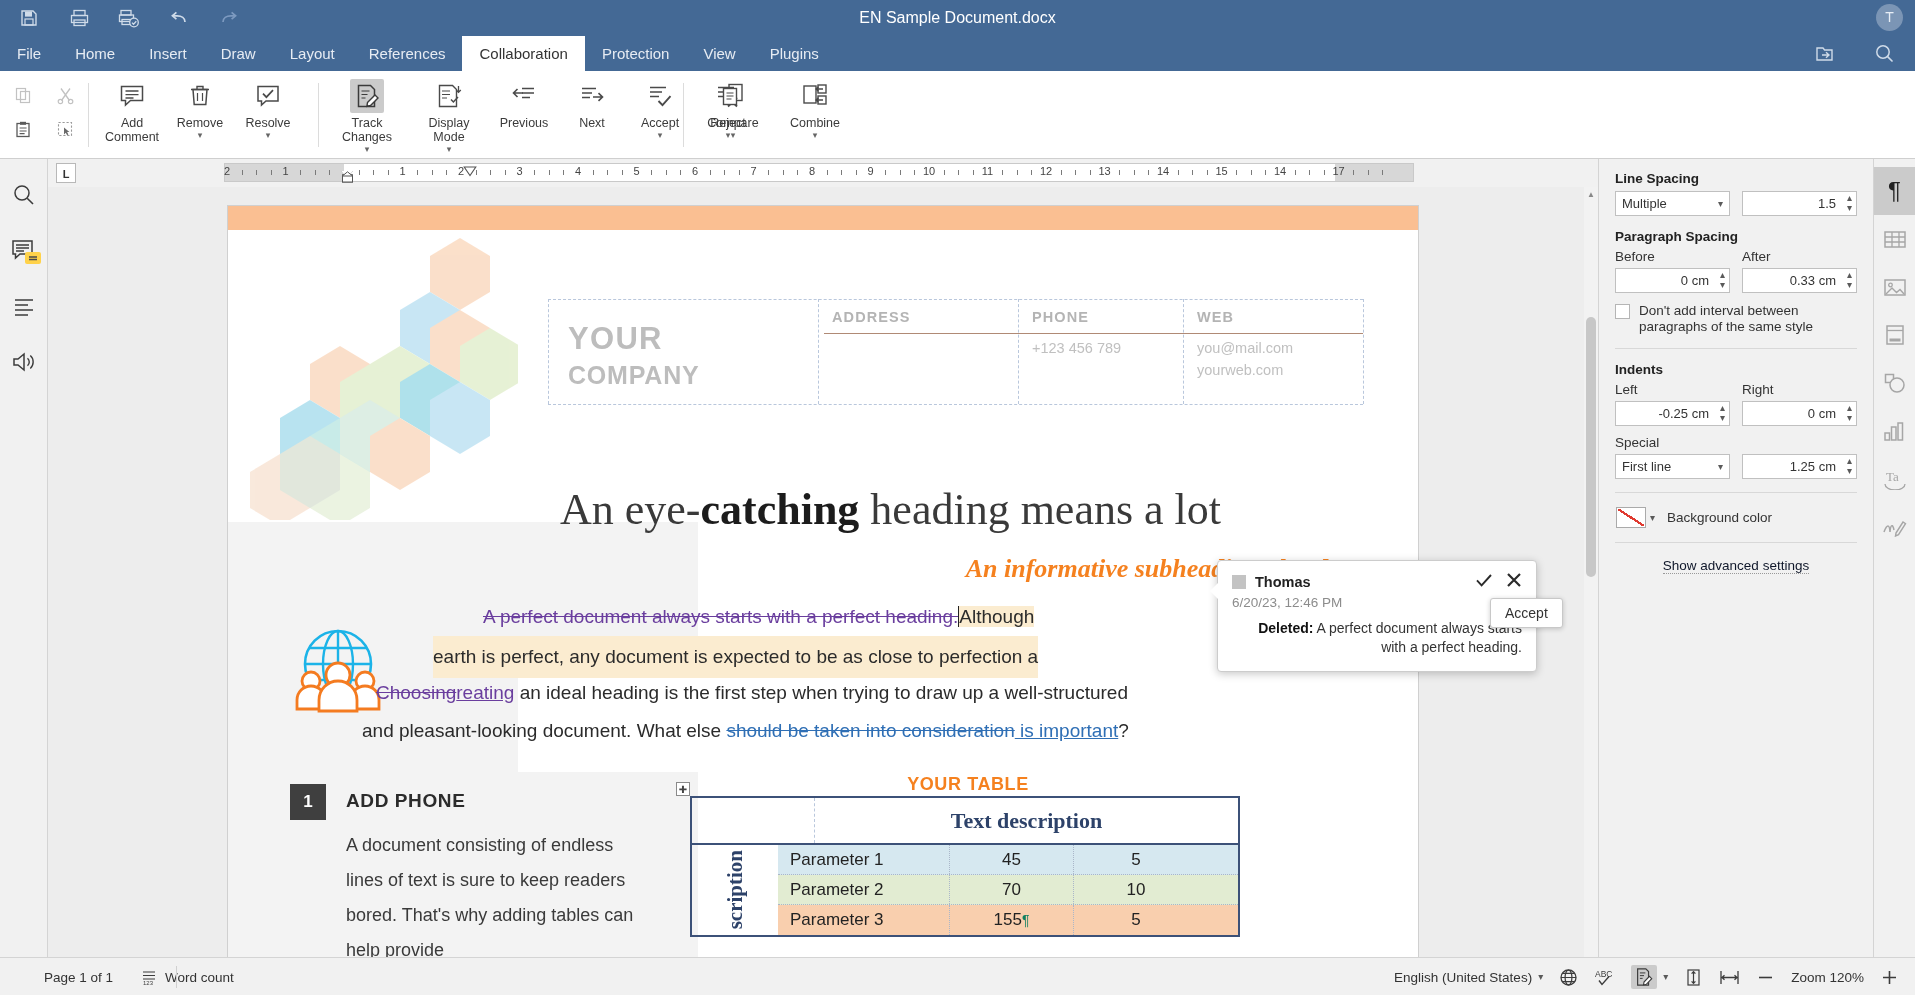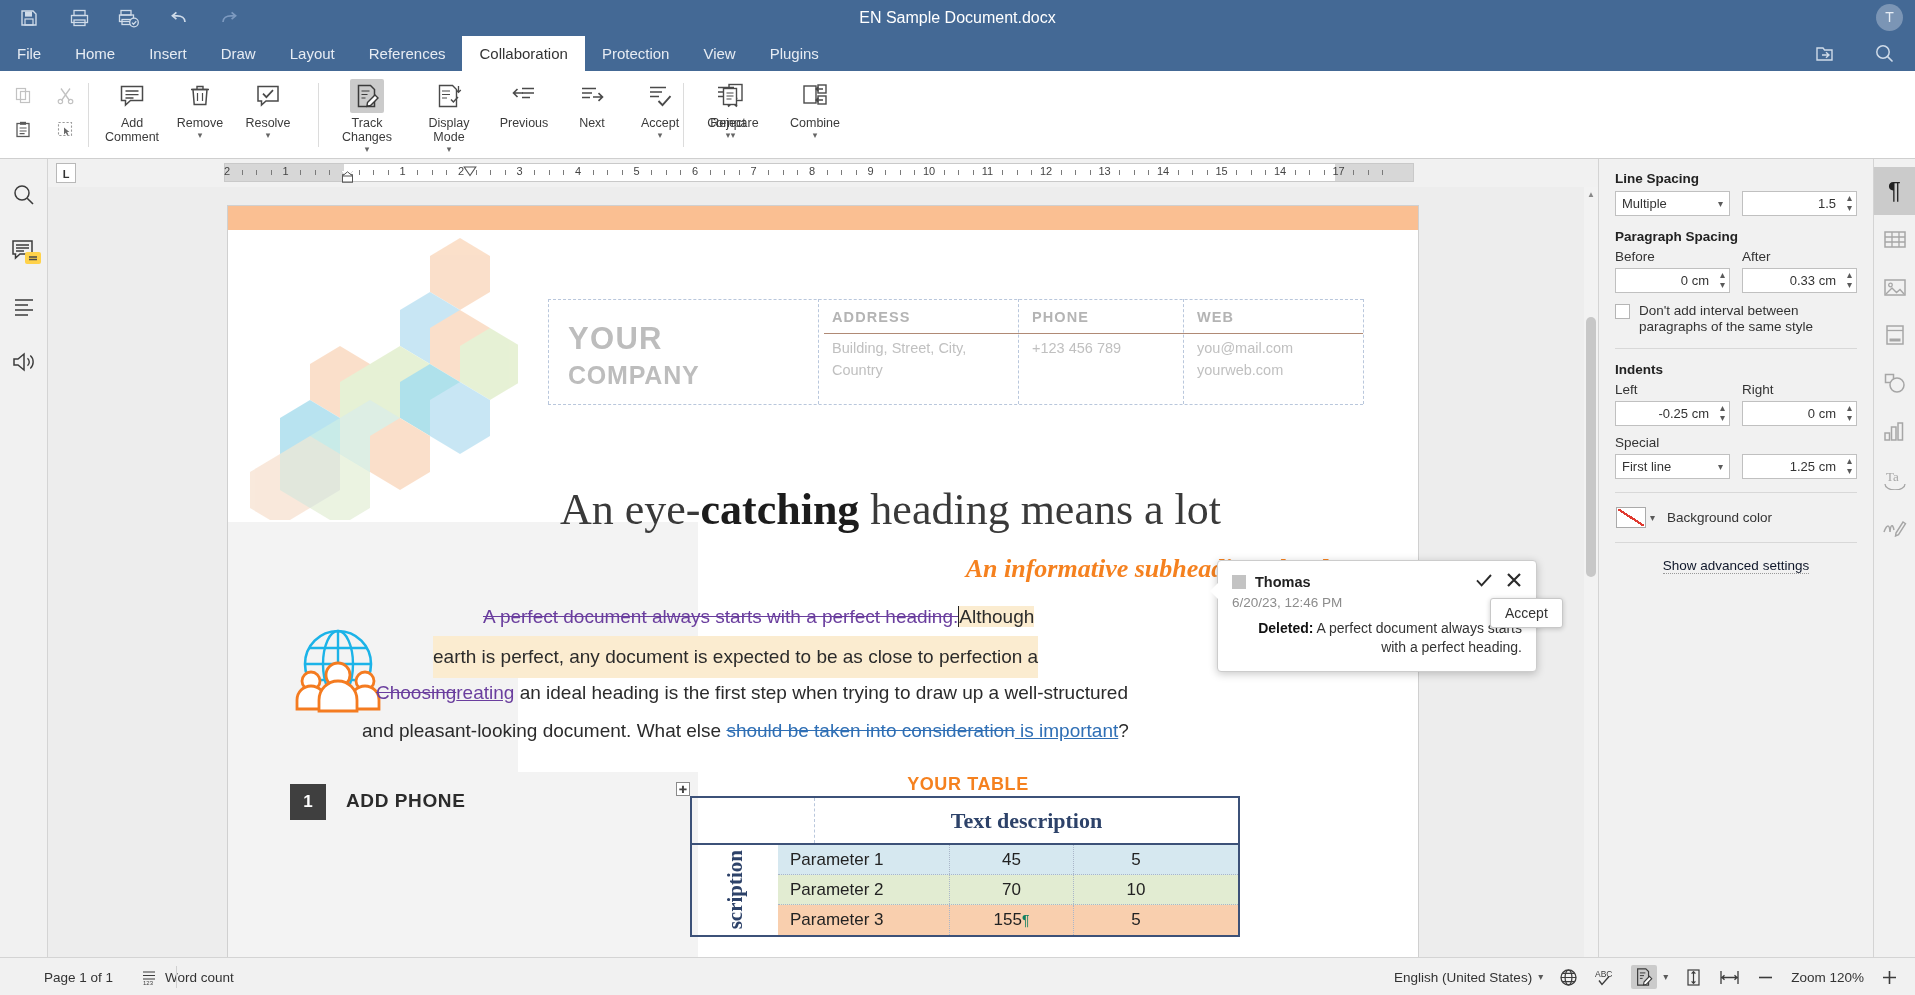--- a/index.html
+++ b/index.html
@@ -627,24 +627,20 @@
         <div class="dashv" style="left:270px;top:0;height:105px;"></div>
         <div class="dashv" style="left:470px;top:0;height:105px;"></div>
         <div class="dashv" style="left:635px;top:0;height:105px;"></div>
         <div class="dashv" style="left:815px;top:0;height:105px;"></div>
 
         <div class="lh-cell lh-logo1" style="left:20px;top:22px;">YOUR</div>
         <div class="lh-cell lh-logo2" style="left:20px;top:62px;">COMPANY</div>
 
         <div class="lh-cell lh-head" style="left:284px;top:10px;">ADDRESS</div>
         <div class="lh-ul" style="left:276px;top:34px;width:539px;"></div>
-        <div class="lh-cell lh-val" style="left:284px;top:38px;width:180px;">
-          <div>Building, Street, City,</div>
-          <div>Country</div>
-        </div>
 
         <div class="lh-cell lh-head" style="left:484px;top:10px;">PHONE</div>
         <div class="lh-cell lh-val" style="left:484px;top:38px;">+123 456 789</div>
 
         <div class="lh-cell lh-head" style="left:649px;top:10px;">WEB</div>
         <div class="lh-cell lh-val" style="left:649px;top:38px;">
           <div>you@mail.com</div>
           <div>yourweb.com</div>
         </div>
       </div>
@@ -677,20 +673,21 @@
         <div class="bline" style="left:148px;top:76px;">
           <span class="del c-purple">Choosing</span><span class="ins c-purple">reating</span><span> an ideal heading is the first step when trying to draw up a well-structured</span>
         </div>
         <div class="bline" style="left:134px;top:114px;">
           <span>and pleasant-looking document. What else </span><span class="del c-blue">should be taken into consideration</span><span class="ins c-blue"> is important</span><span>?</span>
         </div>
       </div>
 
       <div class="numbox">1</div>
       <div class="secth">ADD PHONE</div>
+      <div class="sectp">A document consisting of endless lines of text is sure to keep readers bored. That's why adding tables can help provide</div>
 
       <div class="tabletitle">YOUR TABLE</div>
       <div class="dtable">
         <div class="dt-handle">✚</div>
         <div class="dt-outer">
           <div class="dt-hrow">
             <div class="dt-hc1"></div>
             <div class="dt-hc2">Text description</div>
           </div>
           <div class="dt-body">

